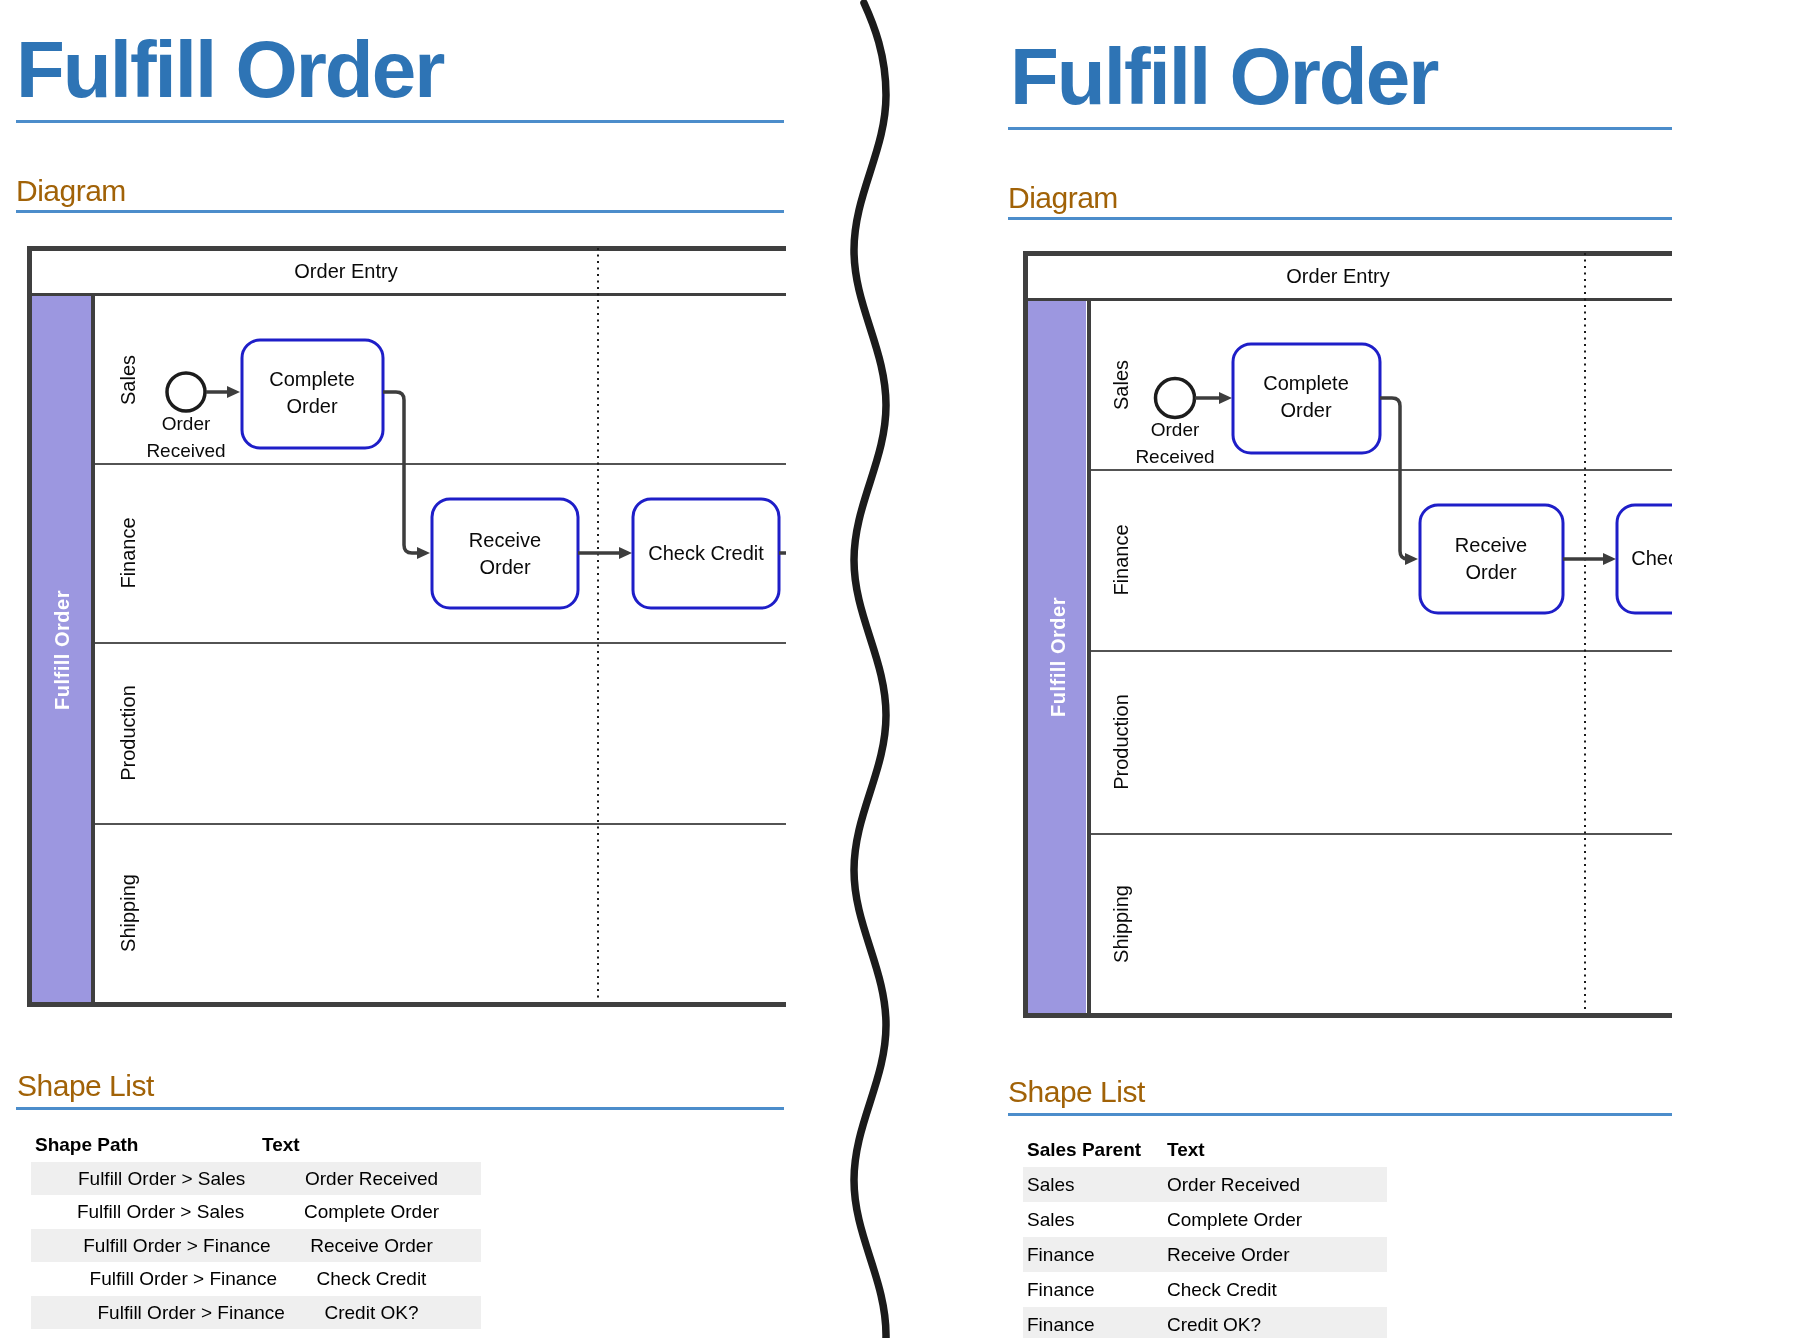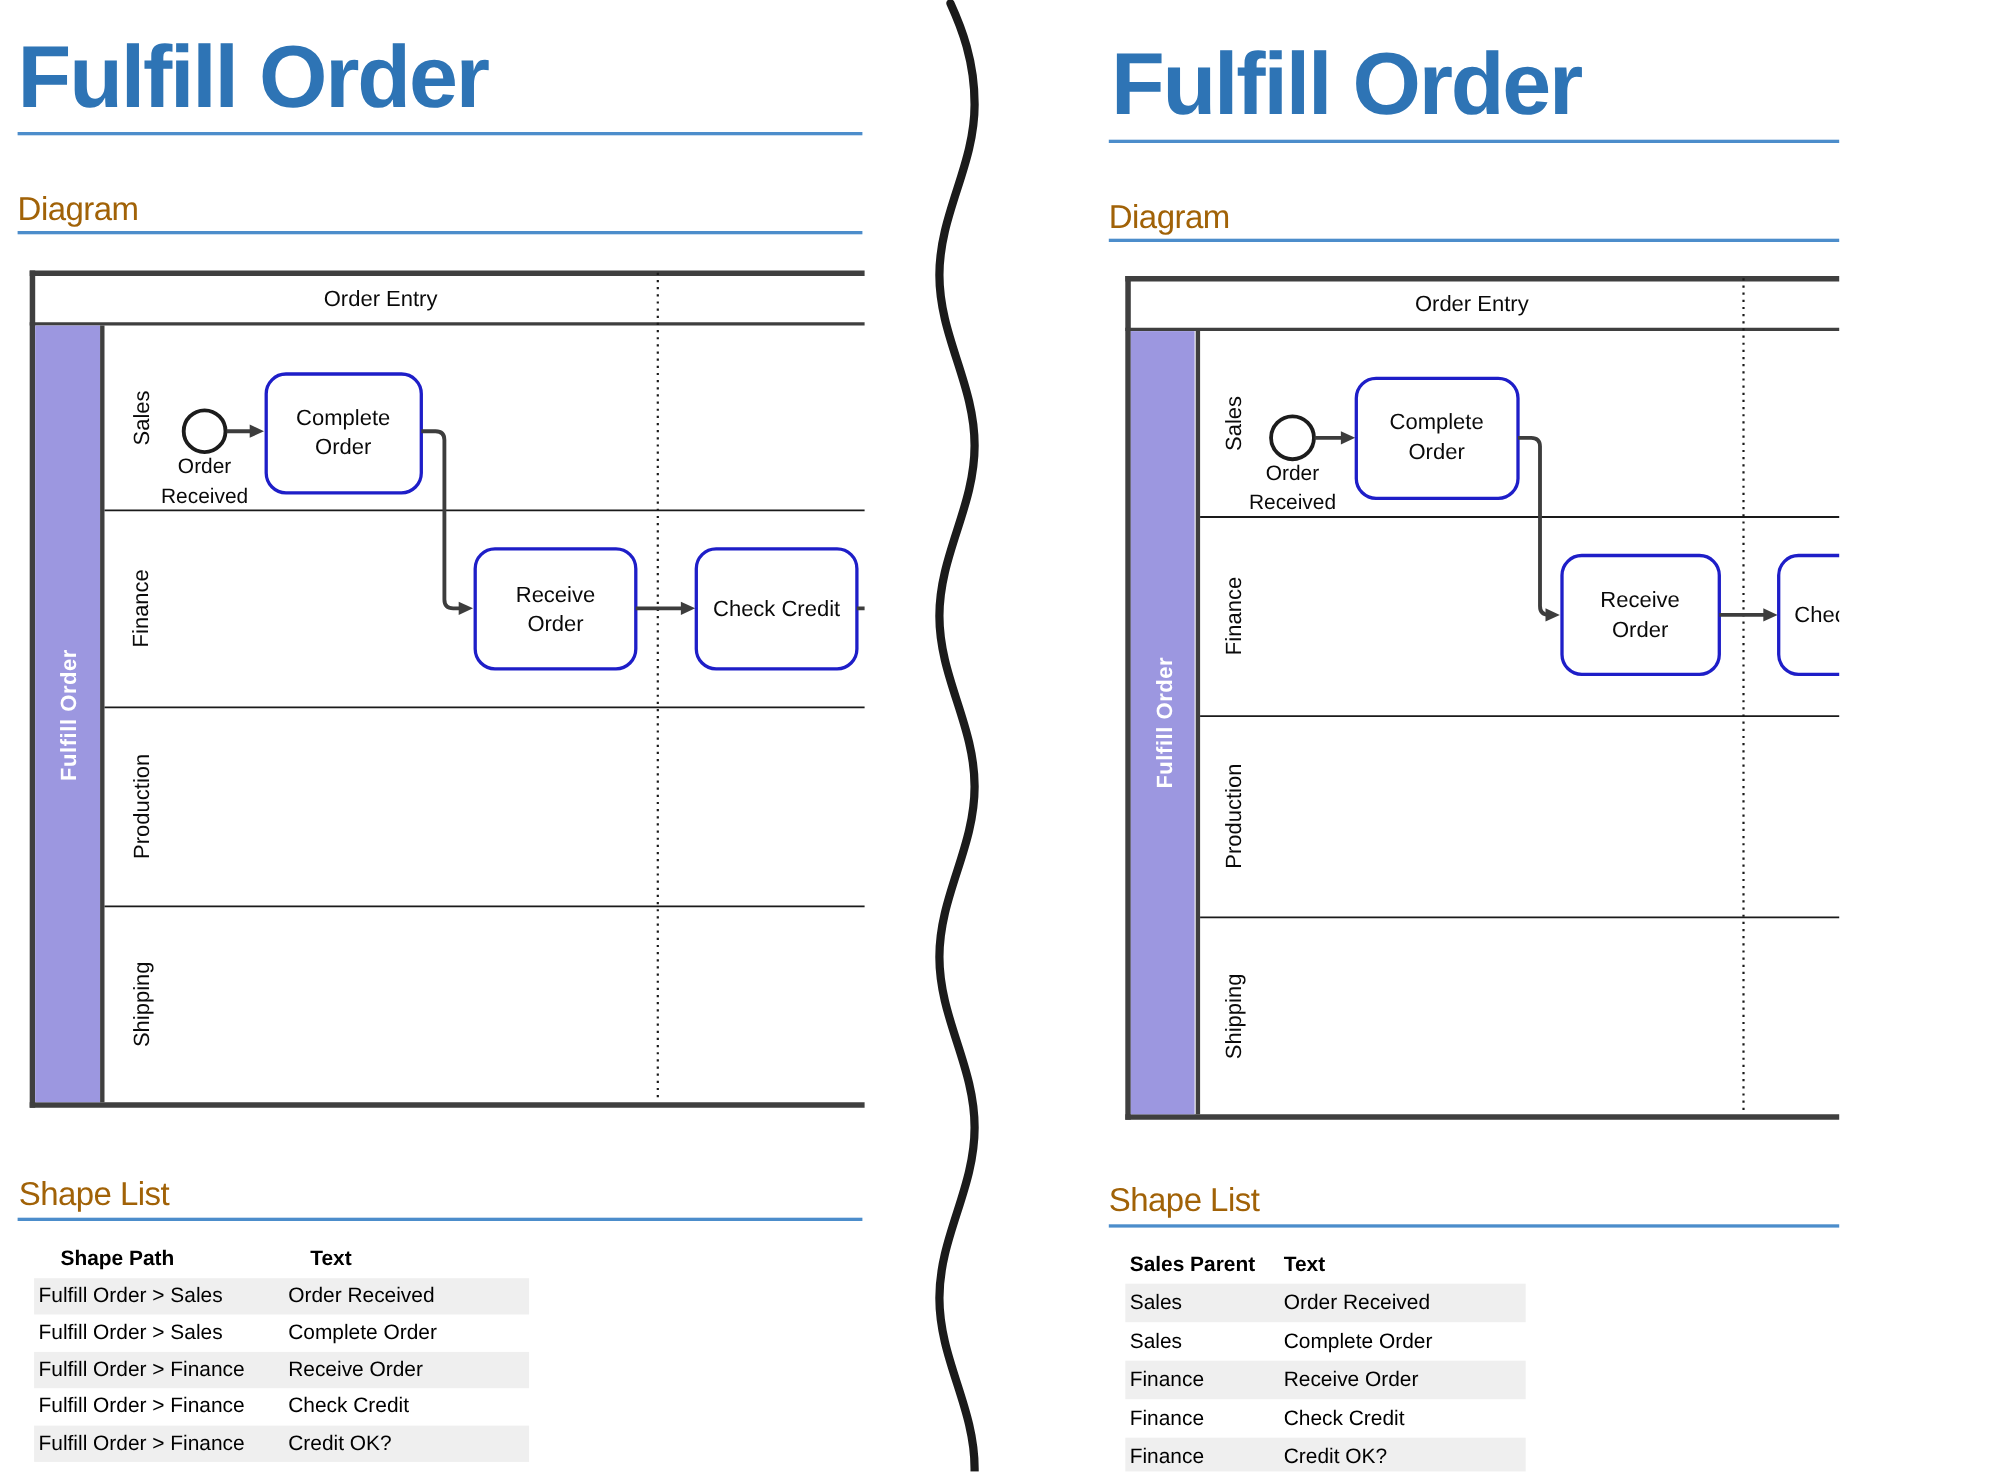--- a/index.html
+++ b/index.html
@@ -12,22 +12,22 @@
              color:#2E74B5;white-space:nowrap;line-height:1;}
   .sec-heading{position:absolute;font-size:30px;font-weight:400;letter-spacing:-0.5px;
                color:#a16207;white-space:nowrap;line-height:1;}
   .rule{position:absolute;height:3px;background:#4C8DCB;}
   .tbl-header{position:absolute;font-size:19px;font-weight:700;white-space:nowrap;line-height:24px;}
   .tbl-header .c1{display:inline-block;}
   .trow{position:absolute;display:flex;align-items:center;font-size:19px;line-height:1;}
   .trow .c1{flex:0 0 auto;}
   .trow .c2{flex:0 0 auto;}
   .trow.striped{background:#EFEFEF;}
-  .page.left .tbl-header .c1{width:227px;margin-left:20px;}
-  .page.left .trow{left:31px;width:450px;height:33px;}
+  .page.left .tbl-header .c1{width:227px;}
+  .page.left .trow{left:31px;width:450px;height:33px;justify-content:center;}
   .page.left .trow .c1{width:227px;padding-left:4px;}
   .page.right .tbl-header .c1{width:140px;}
   .page.right .trow{left:23px;width:364px;height:35px;}
   .page.right .trow .c1{width:140px;padding-left:4px;}
   svg{position:absolute;}
   svg text{font-family:"Liberation Sans",sans-serif;fill:#0a0a0a;}
   .dg-label{font-size:20px;}
   .dg-label-sm{font-size:19px;}
   .pool-title{font-size:20px;font-weight:700;fill:#ffffff;letter-spacing:0.5px;}
 </style>

